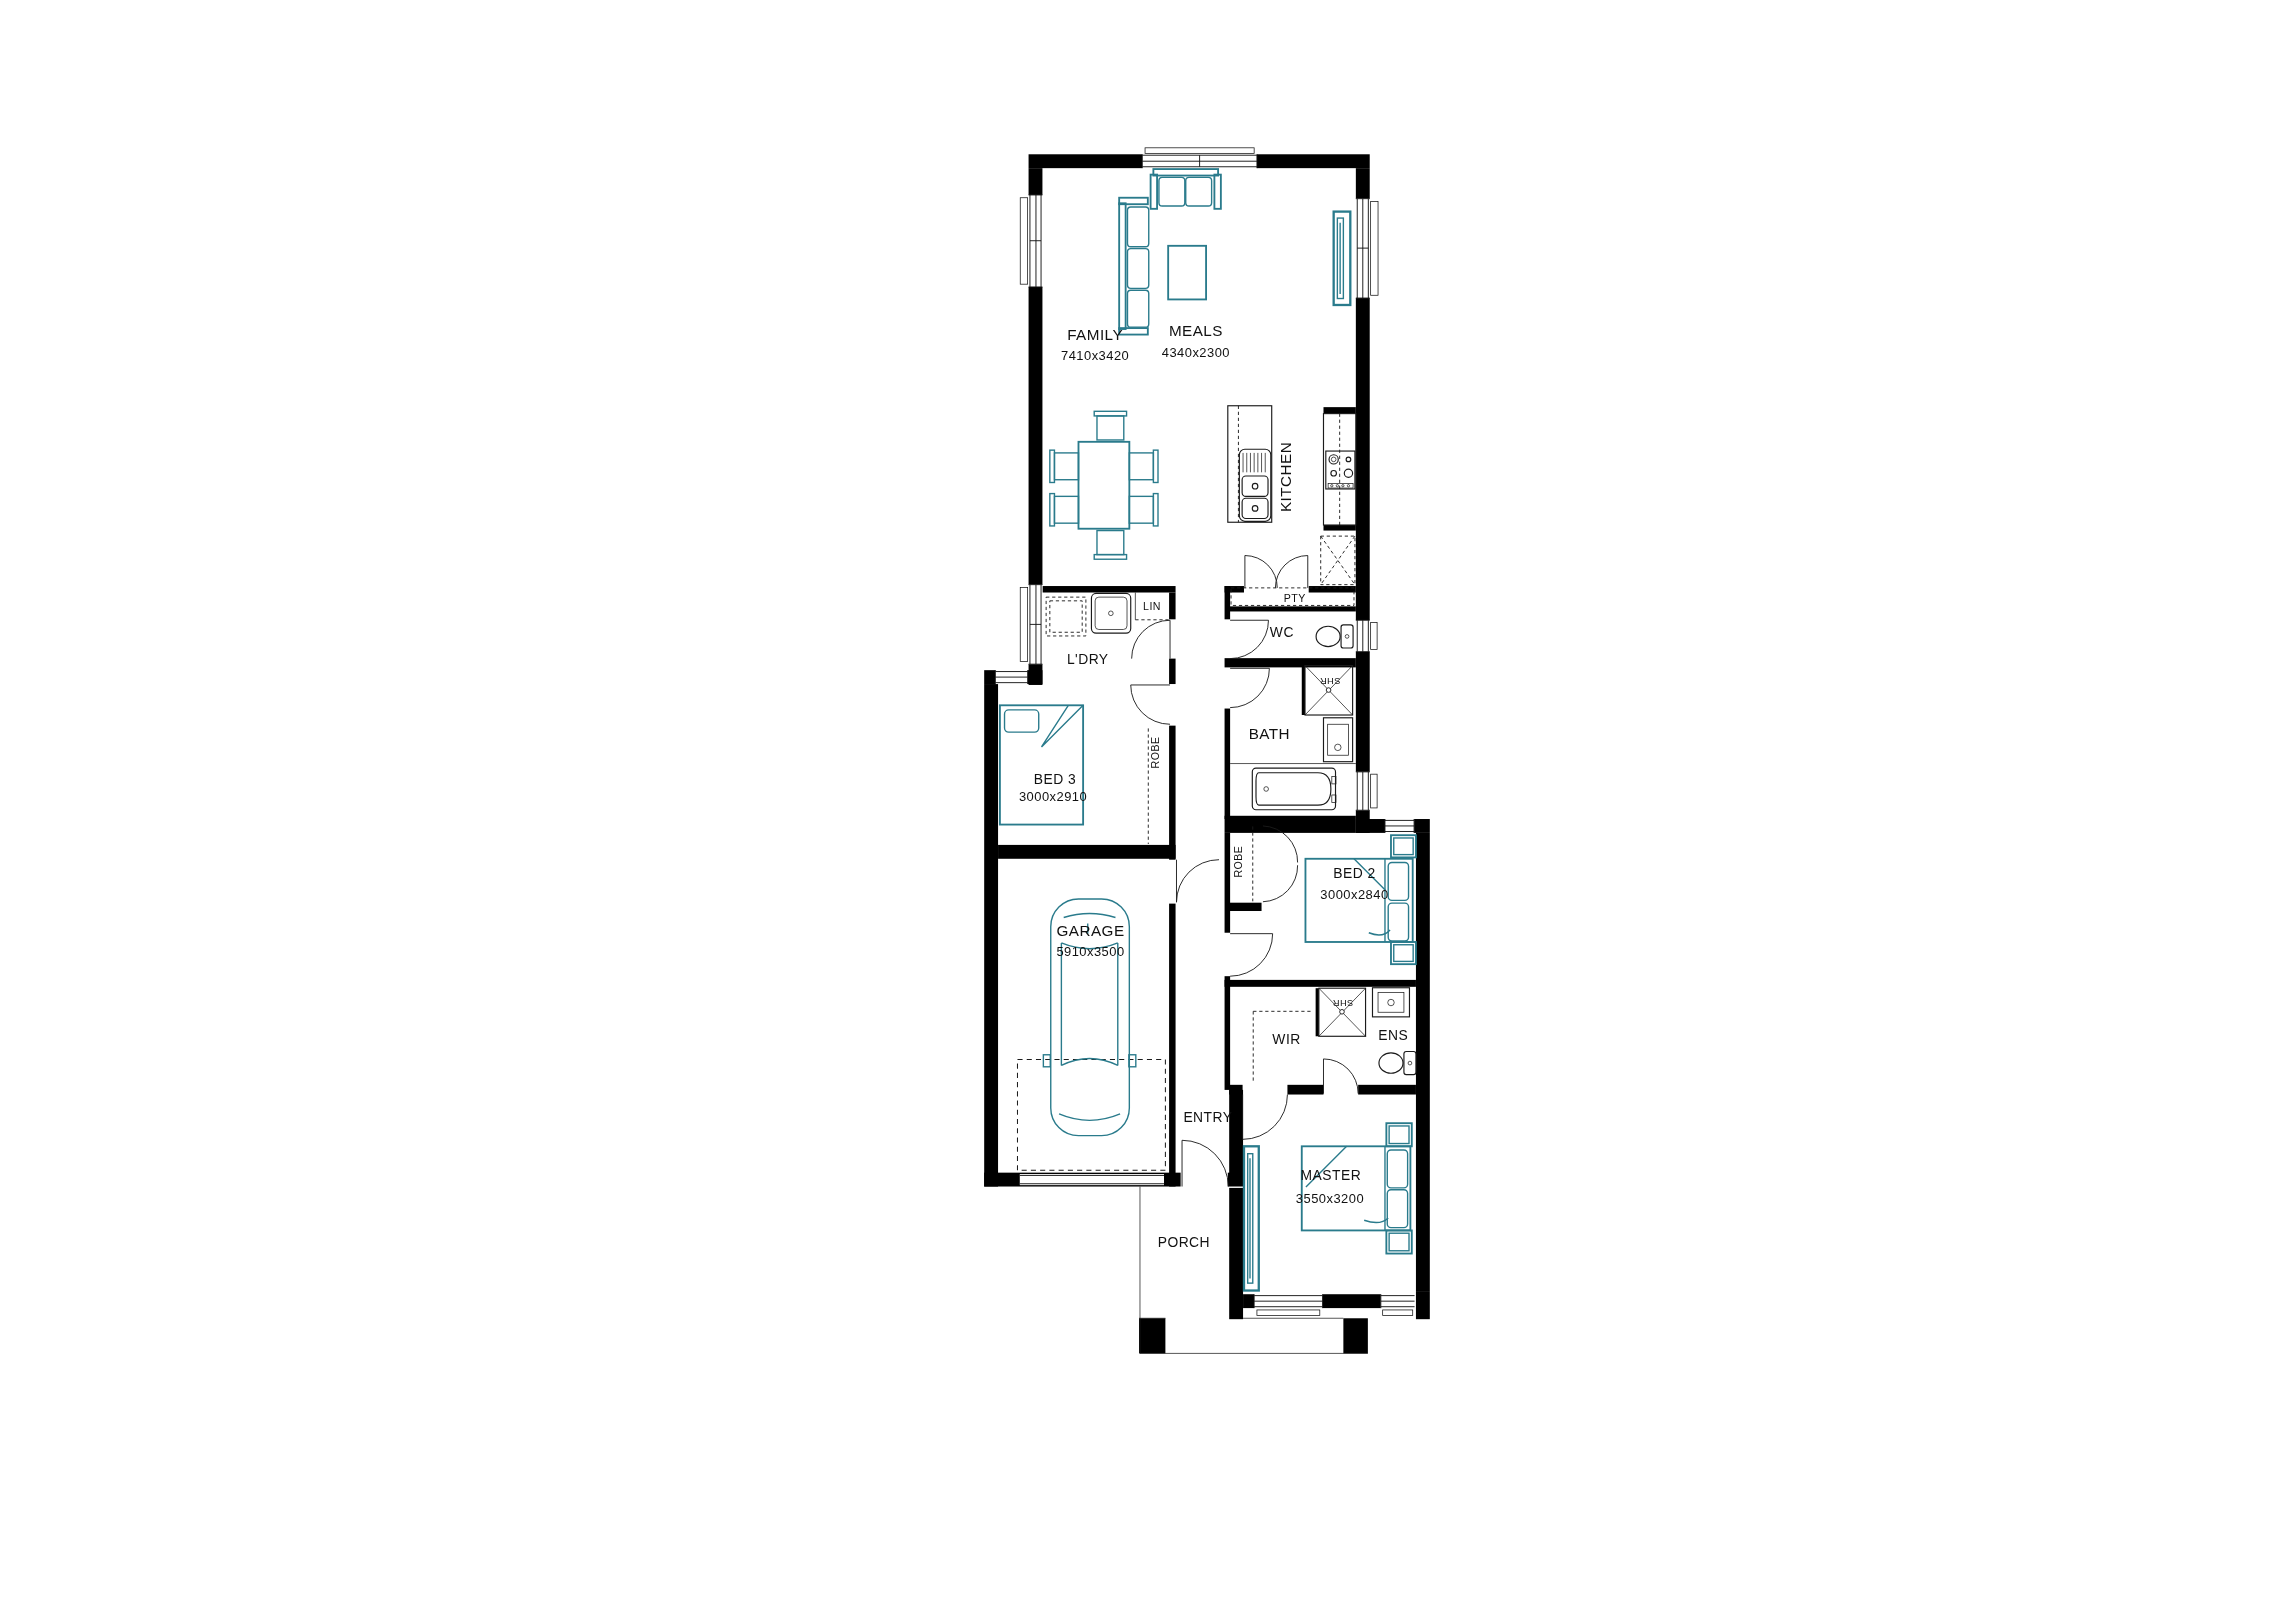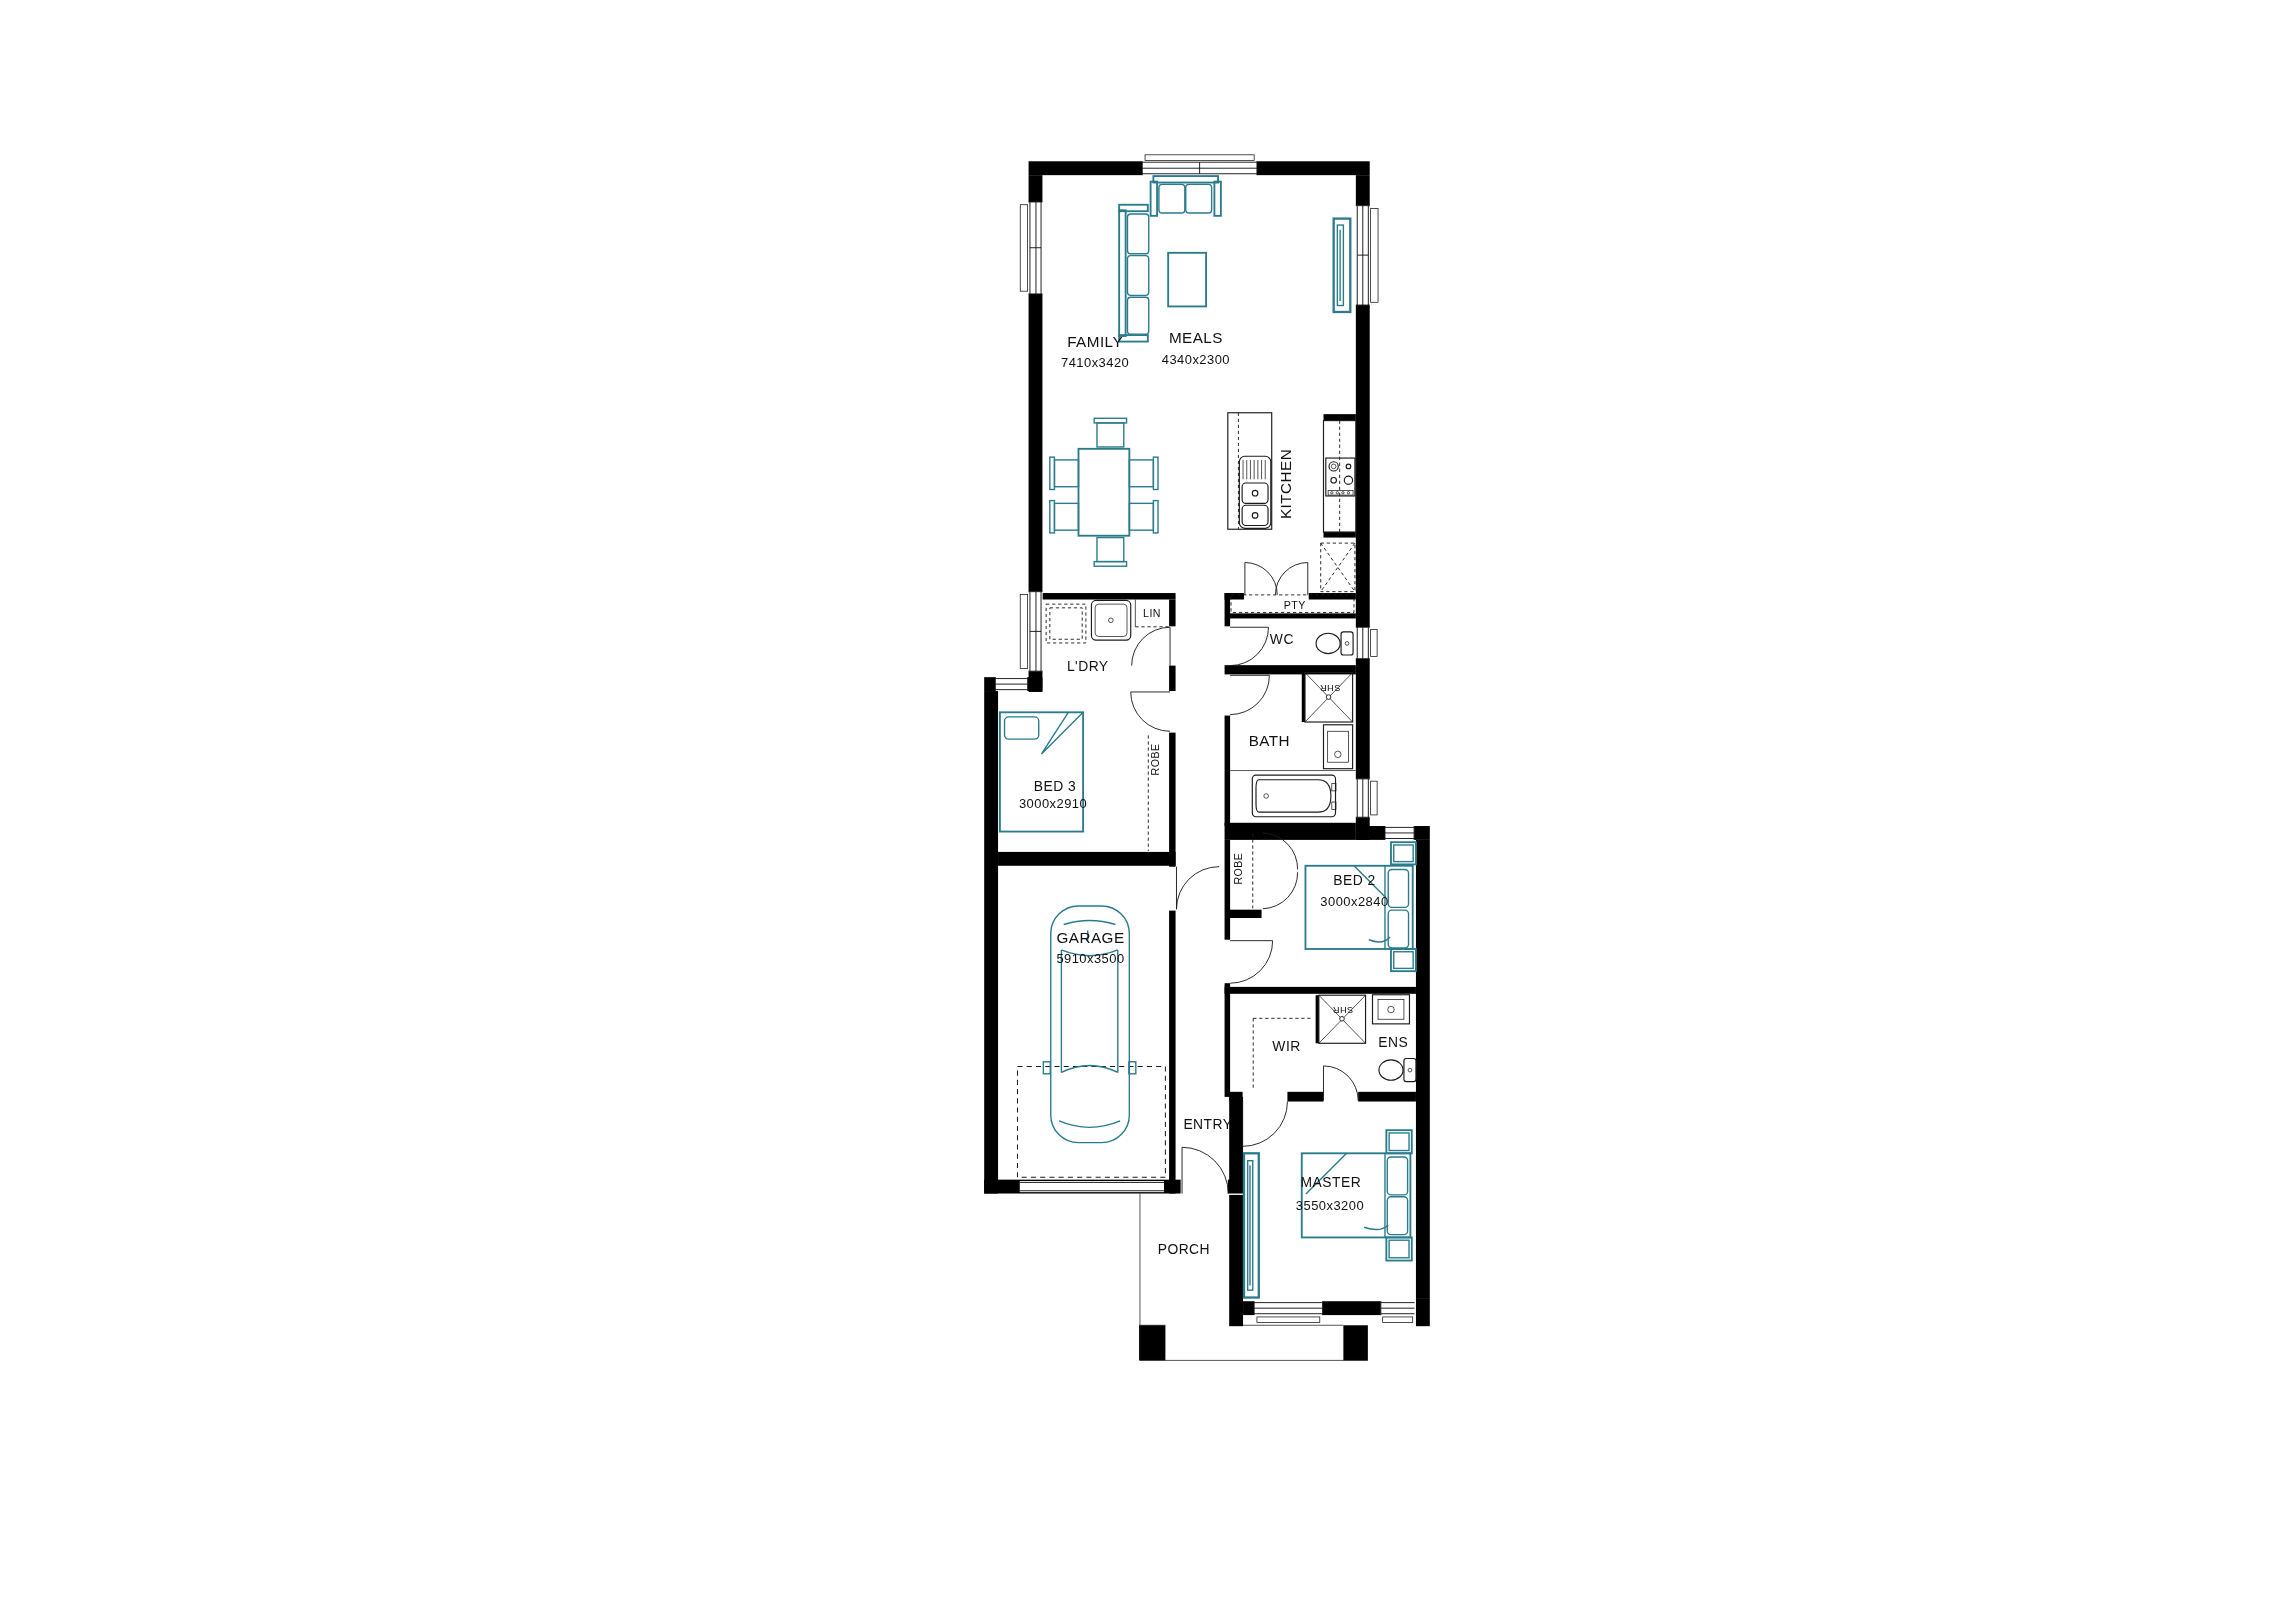--- a/index.html
+++ b/index.html
@@ -1,18 +1,18 @@
 <!DOCTYPE html>
 <html style="font-size:7.4px"><head>
 <meta charset="utf-8">
 <style>
   html,body{margin:0;padding:0;}
   body{width:2295px;height:1623px;background:#ffffff;position:relative;
        font-family:"Liberation Sans", sans-serif;}
-  #plan-wrap{position:absolute;left:962px;top:150px;width:490px;height:1230px;}
+  #plan-wrap{position:absolute;left:962px;top:143px;width:490px;height:1230px;}
   svg{display:block;}
   .wall{fill:#000000;stroke:none;}
   .fix{fill:none;stroke:#1b1b1b;stroke-width:2.5;}
   .fixthin{fill:none;stroke:#1b1b1b;stroke-width:1.6;}
   .door{fill:none;stroke:#1b1b1b;stroke-width:2;}
   .dash{fill:none;stroke:#1b1b1b;stroke-width:2.2;stroke-dasharray:11 9;}
   .dashf{fill:none;stroke:#1b1b1b;stroke-width:2;stroke-dasharray:7 6;}
   .winline{fill:none;stroke:#111;stroke-width:2;}
   .sill{fill:#ffffff;stroke:#111;stroke-width:1.6;}
   .teal{fill:none;stroke:#2a7b8c;stroke-width:4;}

